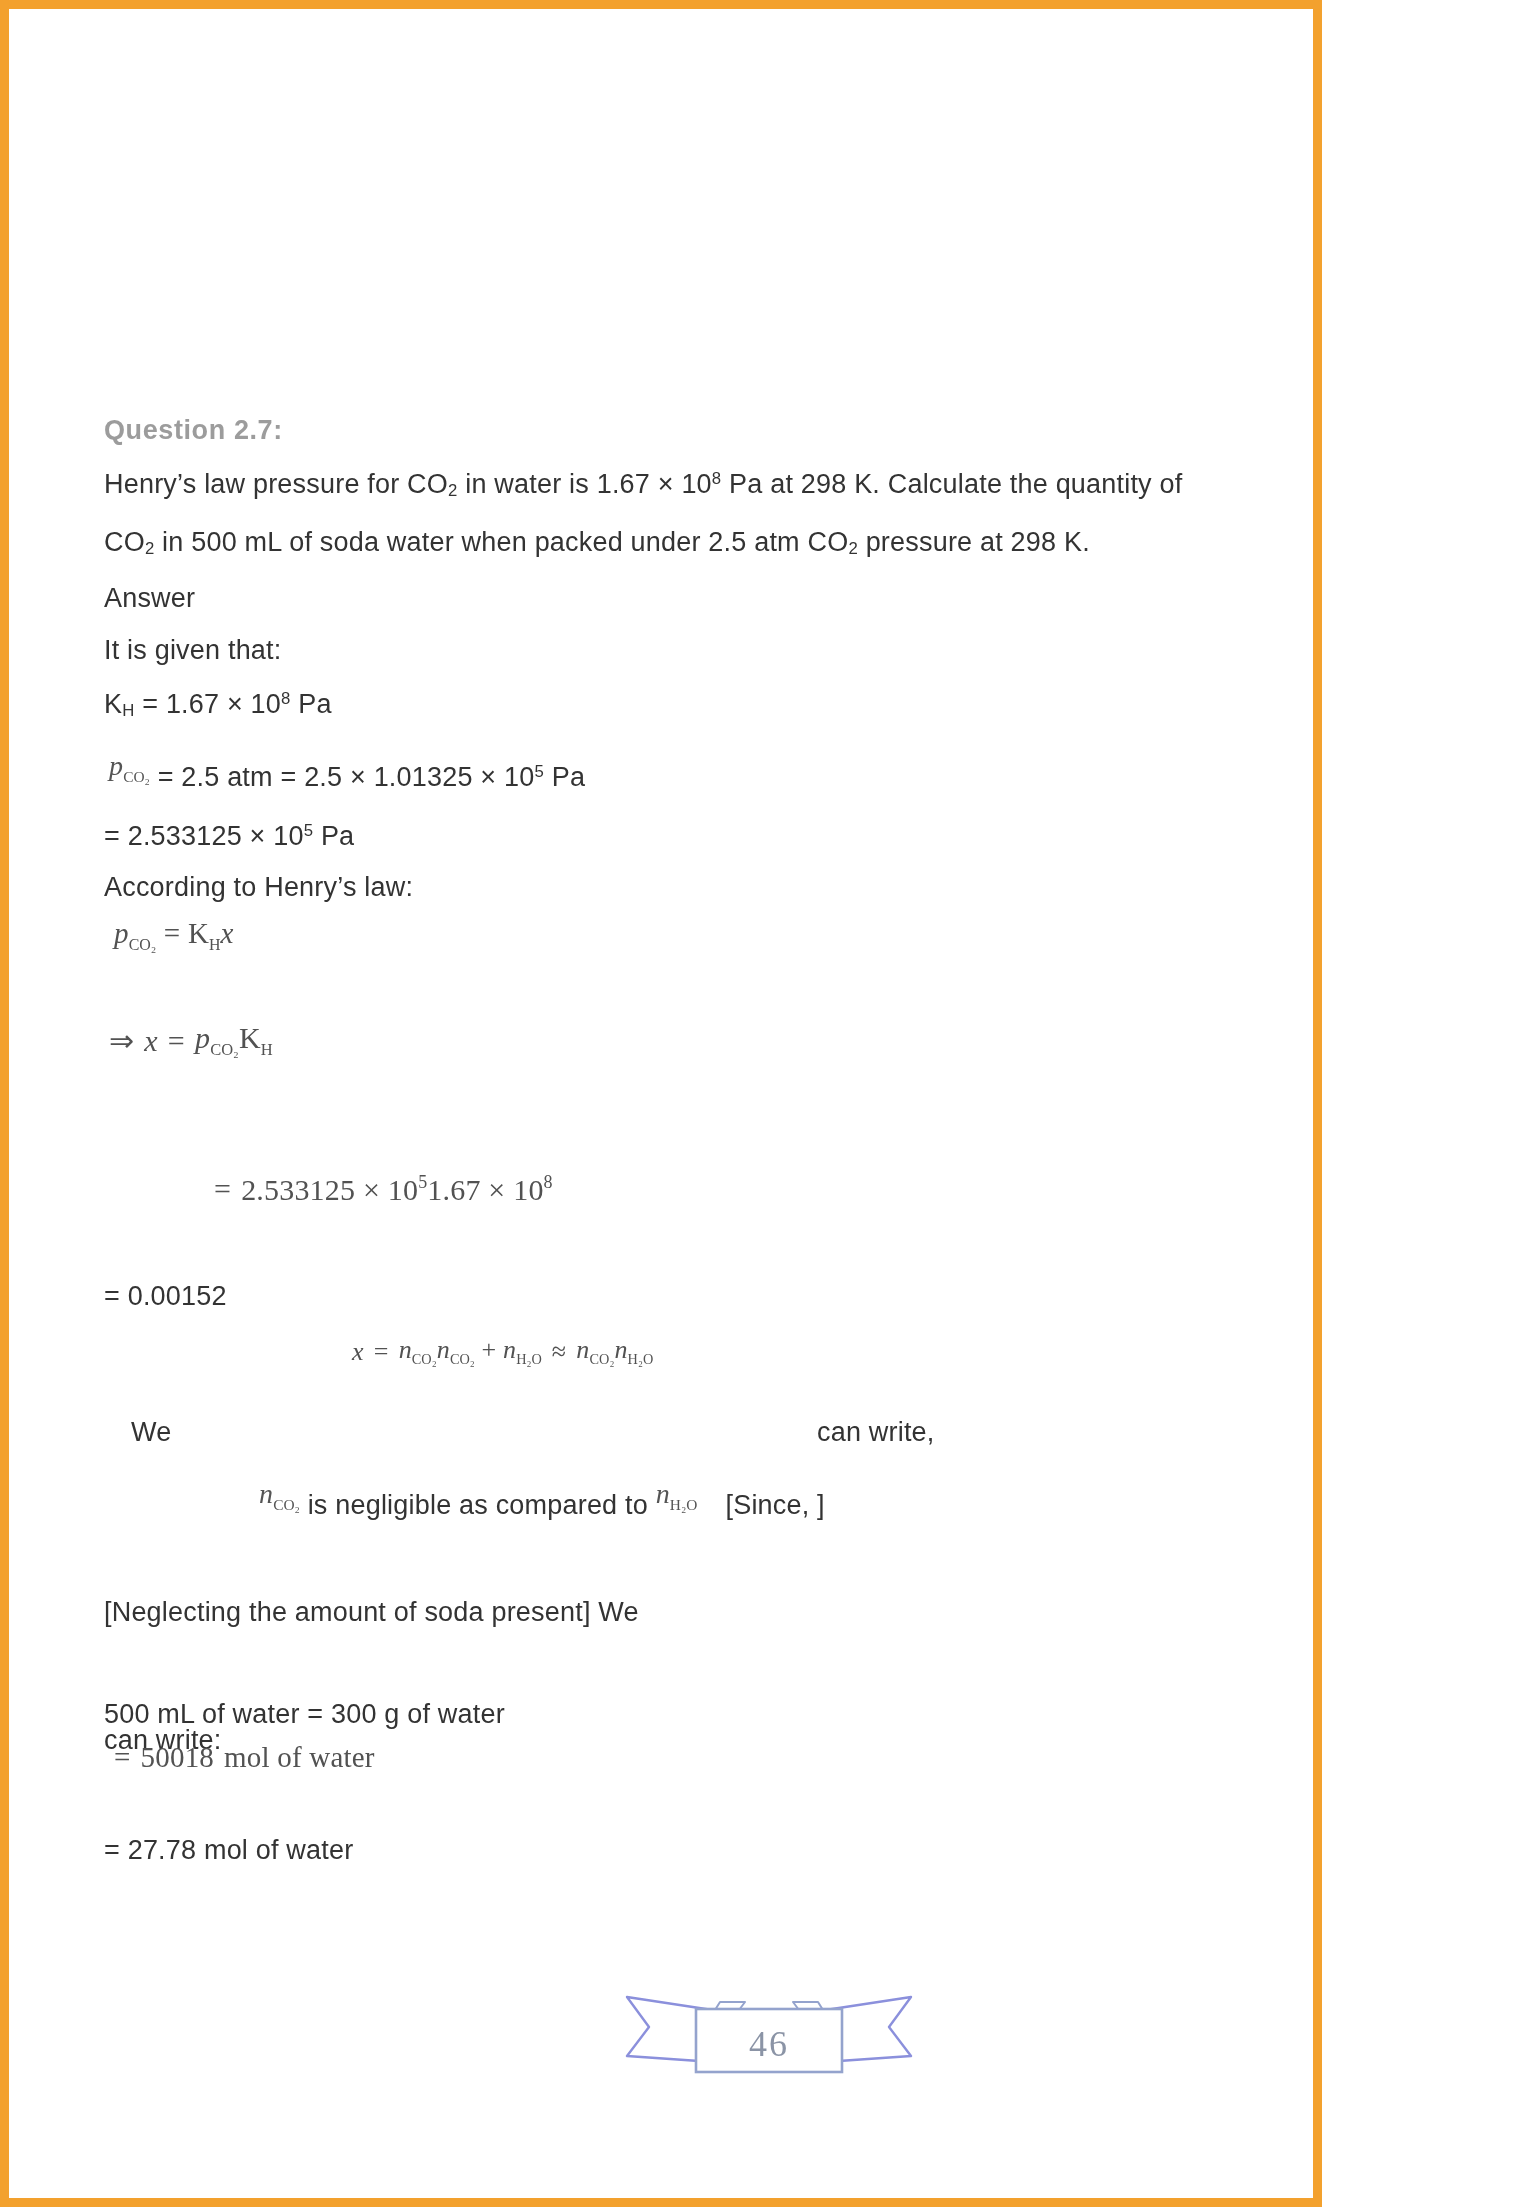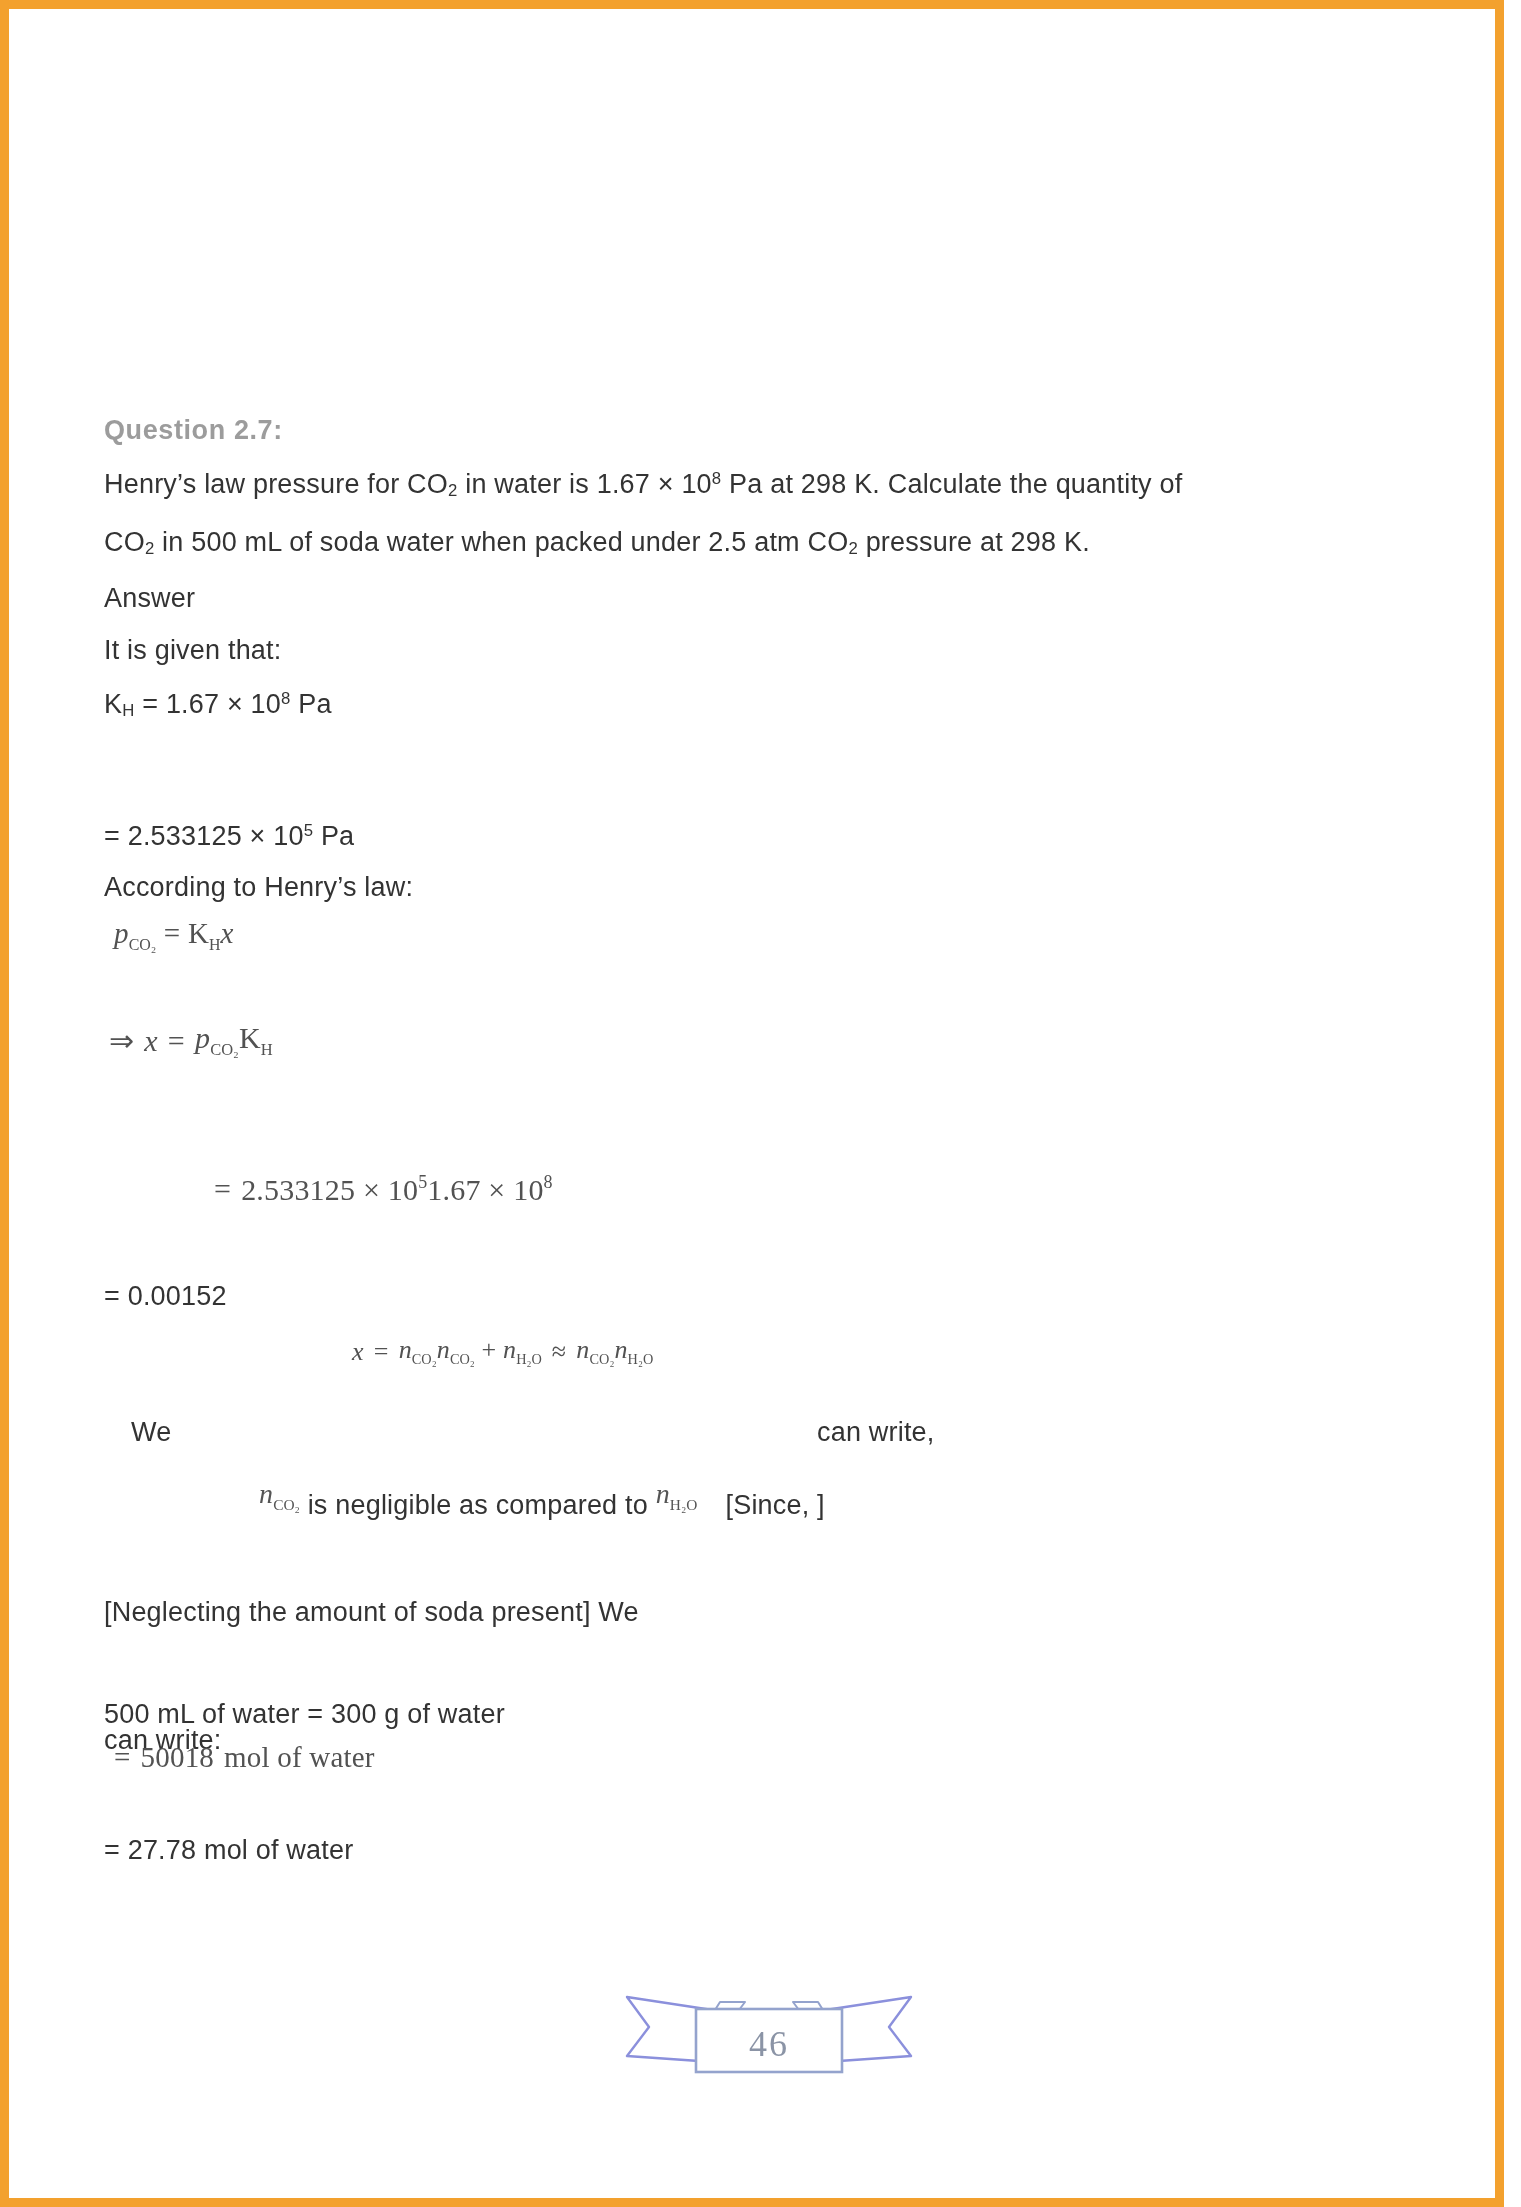--- a/index.html
+++ b/index.html
@@ -1,17 +1,17 @@
 <!DOCTYPE html>
 <html><head>
 <meta charset="utf-8">
 <style>
   html,body { margin:0; padding:0; background:#ffffff; }
   .page {
-    position:relative; width:1504px; height:2207px; background:#ffffff;
+    position:relative; width:1322px; height:2207px; background:#ffffff;
     box-sizing:border-box; border:9px solid #F3A12E; overflow:hidden;
     font-family:"Liberation Sans", sans-serif; color:#333333;
   }
   .line { position:absolute; font-size:27px; color:#333333; white-space:nowrap; letter-spacing:0.2px; }
   .heading { font-weight:bold; color:#9C9C9C; letter-spacing:0.6px; }
   .math { font-family:"Liberation Serif", serif; color:#525252; }
   .it { font-style:italic; }
   .msub { font-size:0.55em; vertical-align:-0.45em; letter-spacing:0; }
   .msup { font-size:0.6em; vertical-align:0.65em; }
   .bsub { font-size:0.62em; vertical-align:-0.18em; }
@@ -43,20 +43,23 @@
   </div>
 
   <div class="line" style="left:95px; top:574px;">Answer</div>
 
   <div class="line" style="left:95px; top:626px;">It is given that:</div>
 
   <div class="line" style="left:95px; top:680px;">
     <span>K</span><span class="bsub">H</span><span> = 1.67 × 10</span><span class="bsup">8</span><span> Pa</span>
   </div>
 
+  <div class="line" style="left:100px; top:752px;">
+    <span class="im it"><span>p</span><span class="msub" style="font-style:normal;">CO₂</span></span><span> = 2.5 atm = 2.5 × 1.01325 × 10</span><span class="bsup">5</span><span> Pa</span>
+  </div>
 
   <div class="line" style="left:95px; top:812px;">
     <span>= 2.533125 × 10</span><span class="bsup">5</span><span> Pa</span>
   </div>
 
   <div class="line" style="left:95px; top:863px;">According to Henry’s law:</div>
 
   <div class="line math" style="left:105px; top:908px; font-size:29px;">
     <span class="it">p</span><span class="msub">CO₂</span><span> = </span><span>K</span><span class="msub">H</span><span class="it">x</span>
   </div>

